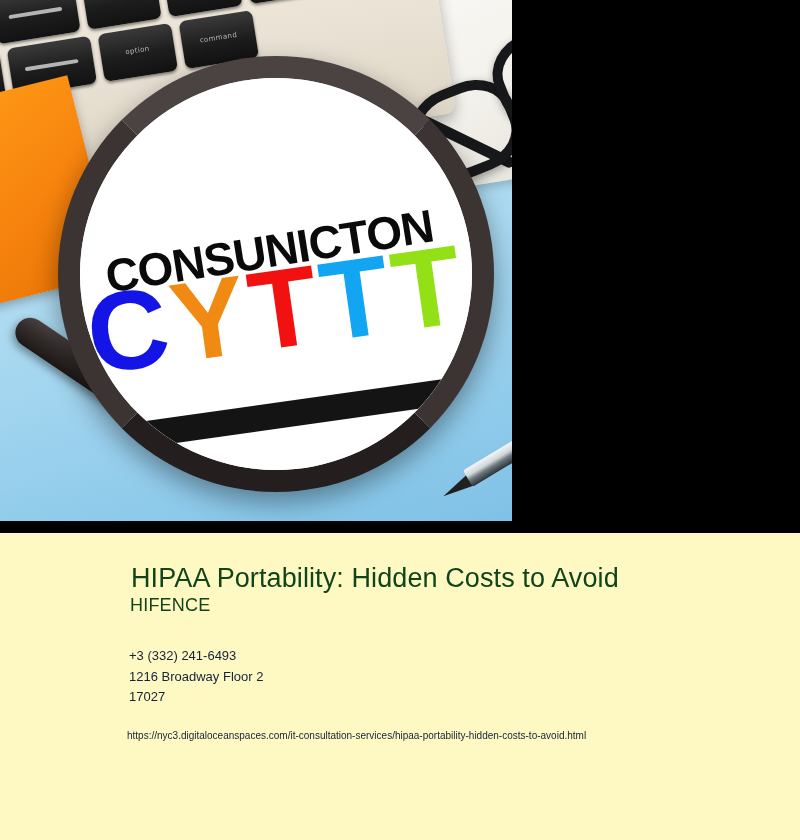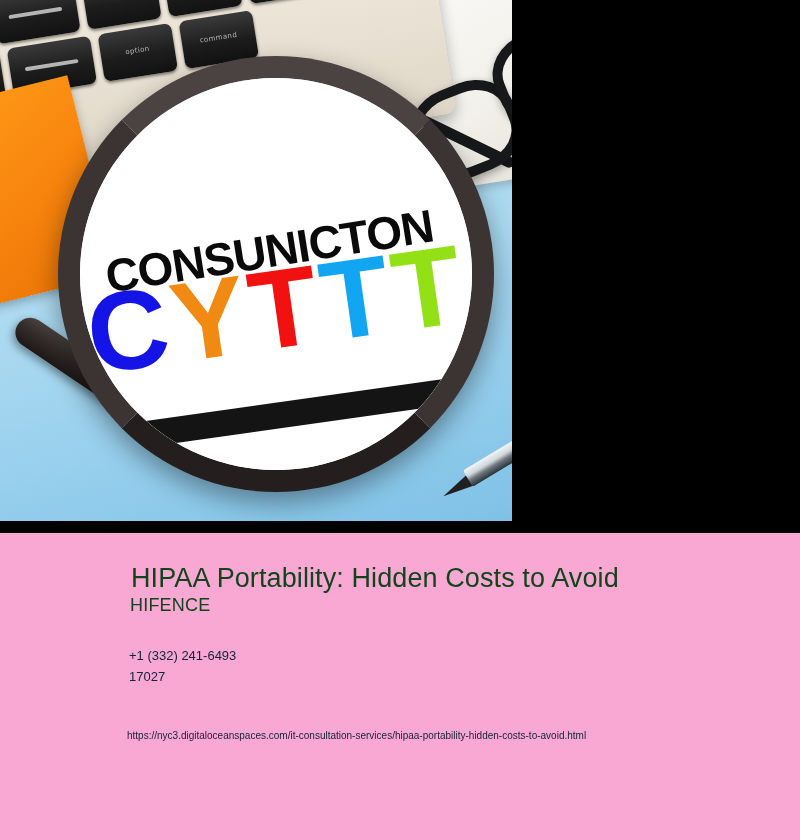--- a/index.html
+++ b/index.html
@@ -136,21 +136,21 @@
     font-weight:bold; font-size:112px; line-height:1;
   }
   .word-colored span { display:inline-block; margin-right:4px; }
   .rule-bar {
     position:absolute; left:-10px; top:320px;
     width:480px; height:26px; background:#141414;
     transform:rotate(-8deg);
   }
 
   
-  .content { position:absolute; left:0; top:533px; width:800px; height:307px; background:#f9a8d4; }
+  .content { position:absolute; left:0; top:533px; width:800px; height:307px; background:#fef9c3; }
   .title {
     position:absolute; left:131px; top:30px;
     font-size:27px; font-weight:normal; color:#11441a;
     letter-spacing:.1px; white-space:nowrap;
   }
   .brand {
     position:absolute; left:130px; top:62px;
     font-size:18px; color:#11441a; letter-spacing:.2px;
   }
   .contact { position:absolute; left:129px; top:113px; }
@@ -223,20 +223,21 @@
         </div>
       </div>
     </div>
 
   </div>
 
   <div class="content">
     <div class="title">HIPAA Portability: Hidden Costs to Avoid</div>
     <div class="brand">HIFENCE</div>
     <div class="contact">
-      <div class="line">+1 (332) 241-6493</div>
+      <div class="line">+3 (332) 241-6493</div>
+      <div class="line">1216 Broadway Floor 2</div>
       <div class="line">17027</div>
     </div>
   </div>
 
   <div class="url">https://nyc3.digitaloceanspaces.com/it-consultation-services/hipaa-portability-hidden-costs-to-avoid.html</div>
 
 </div>
 
 </body></html>

